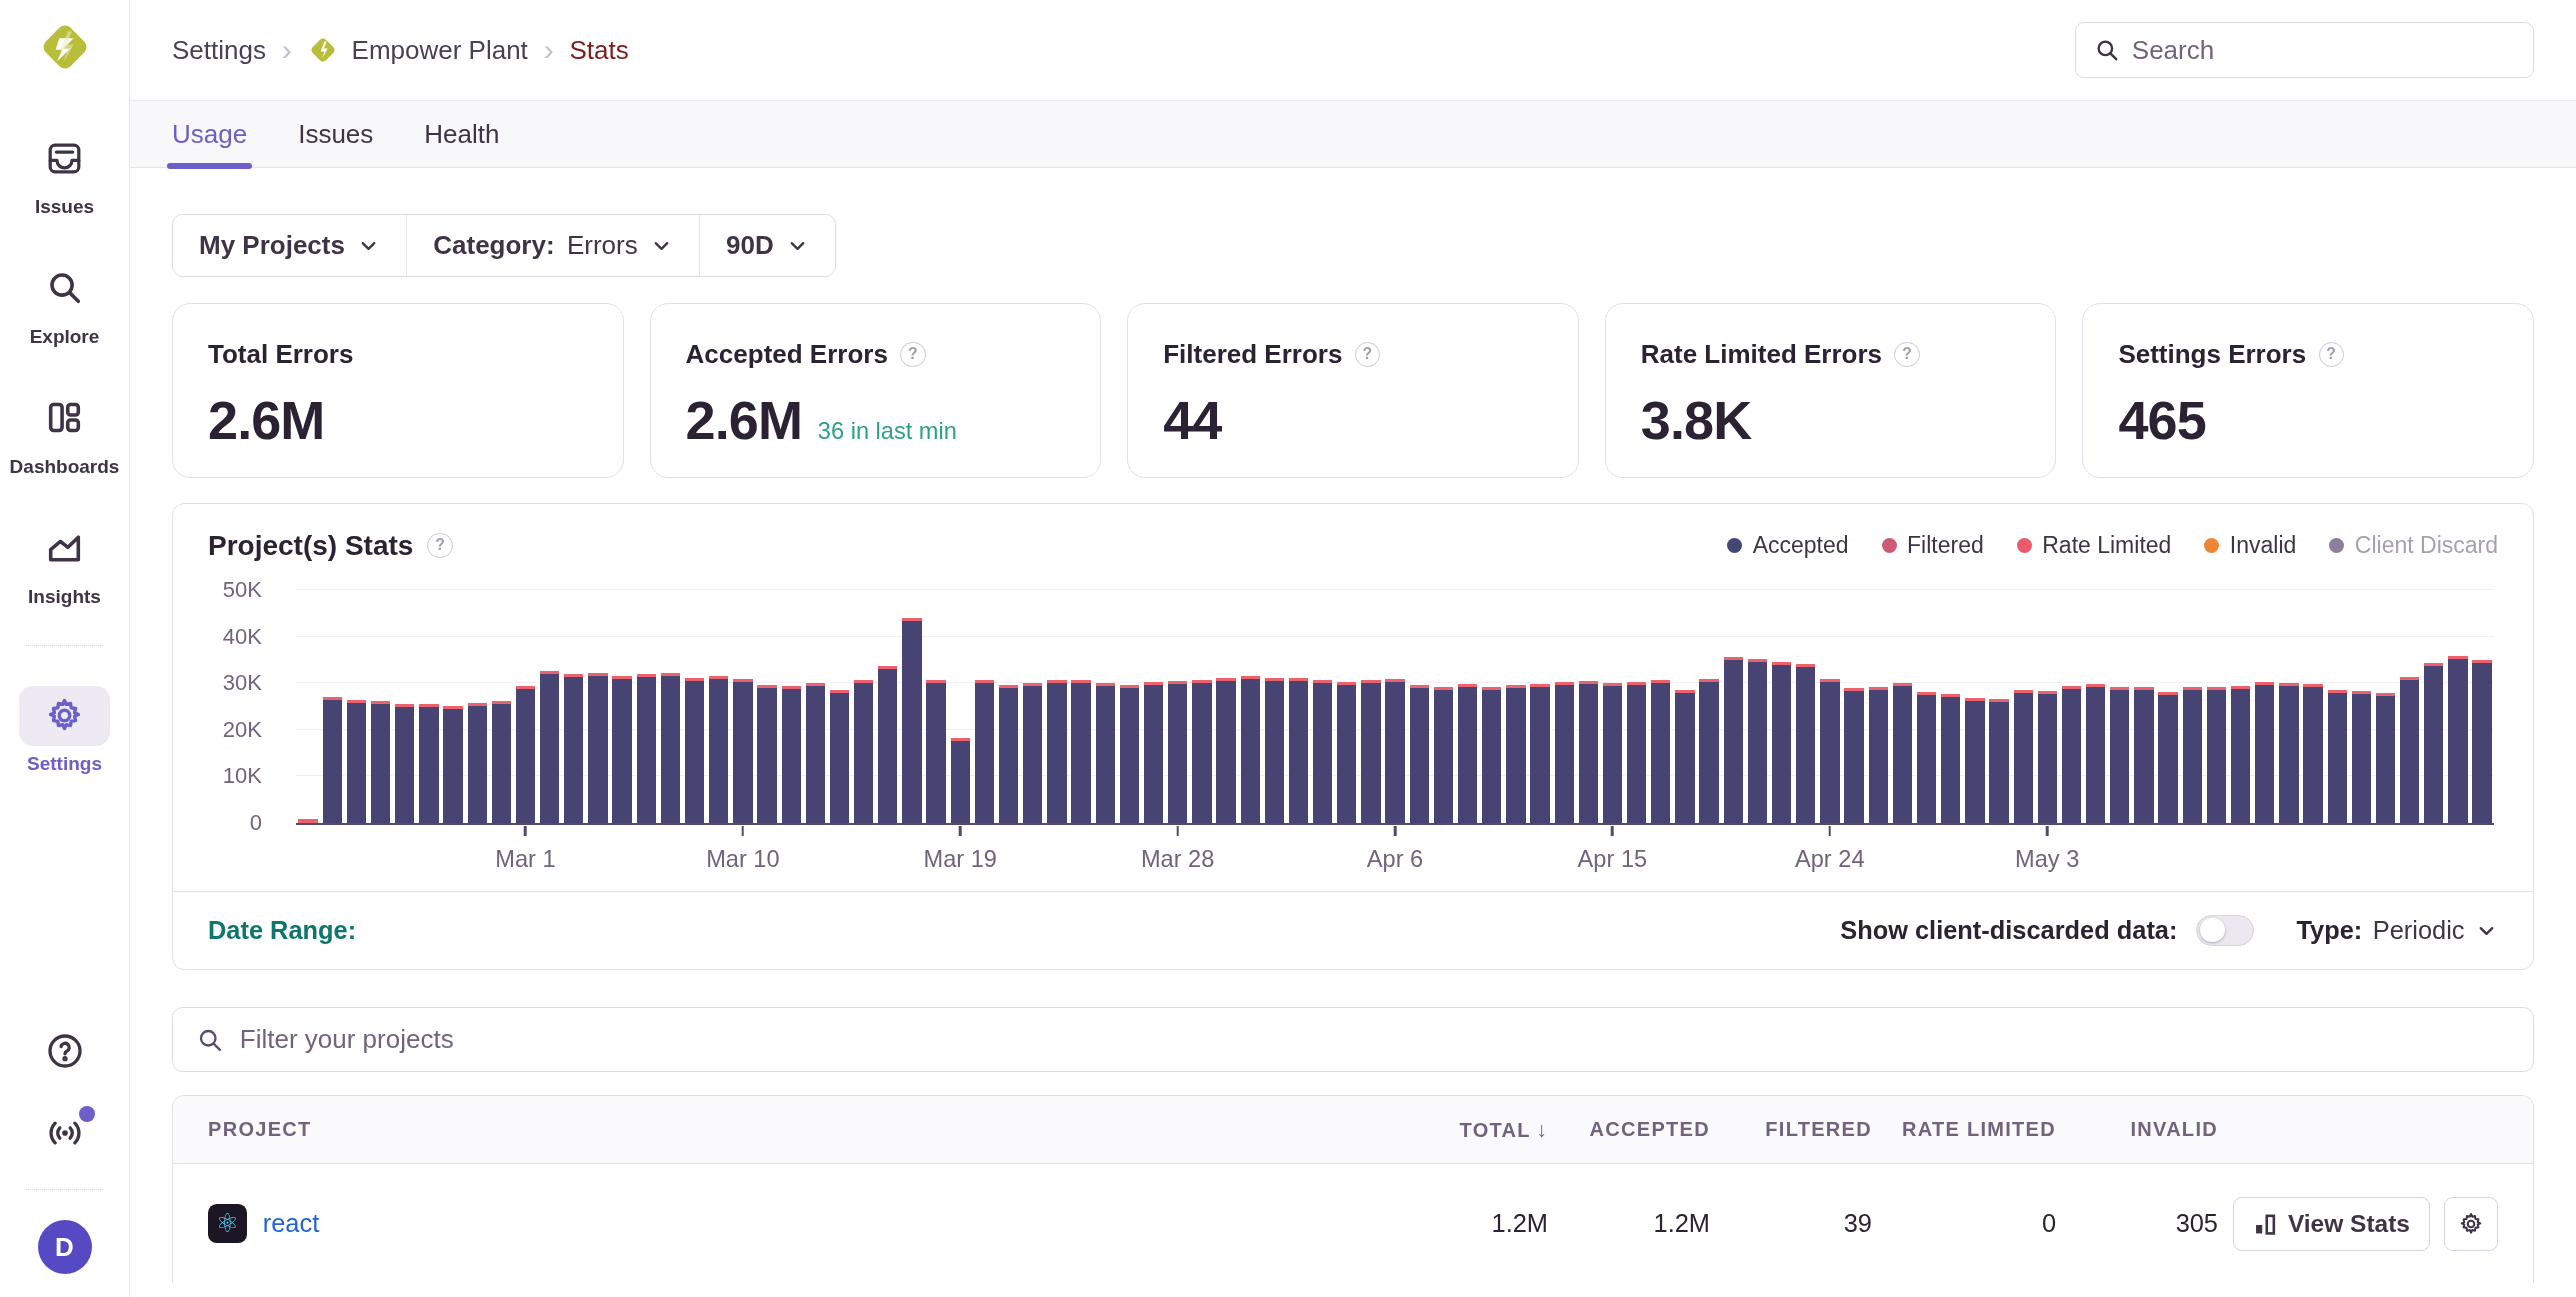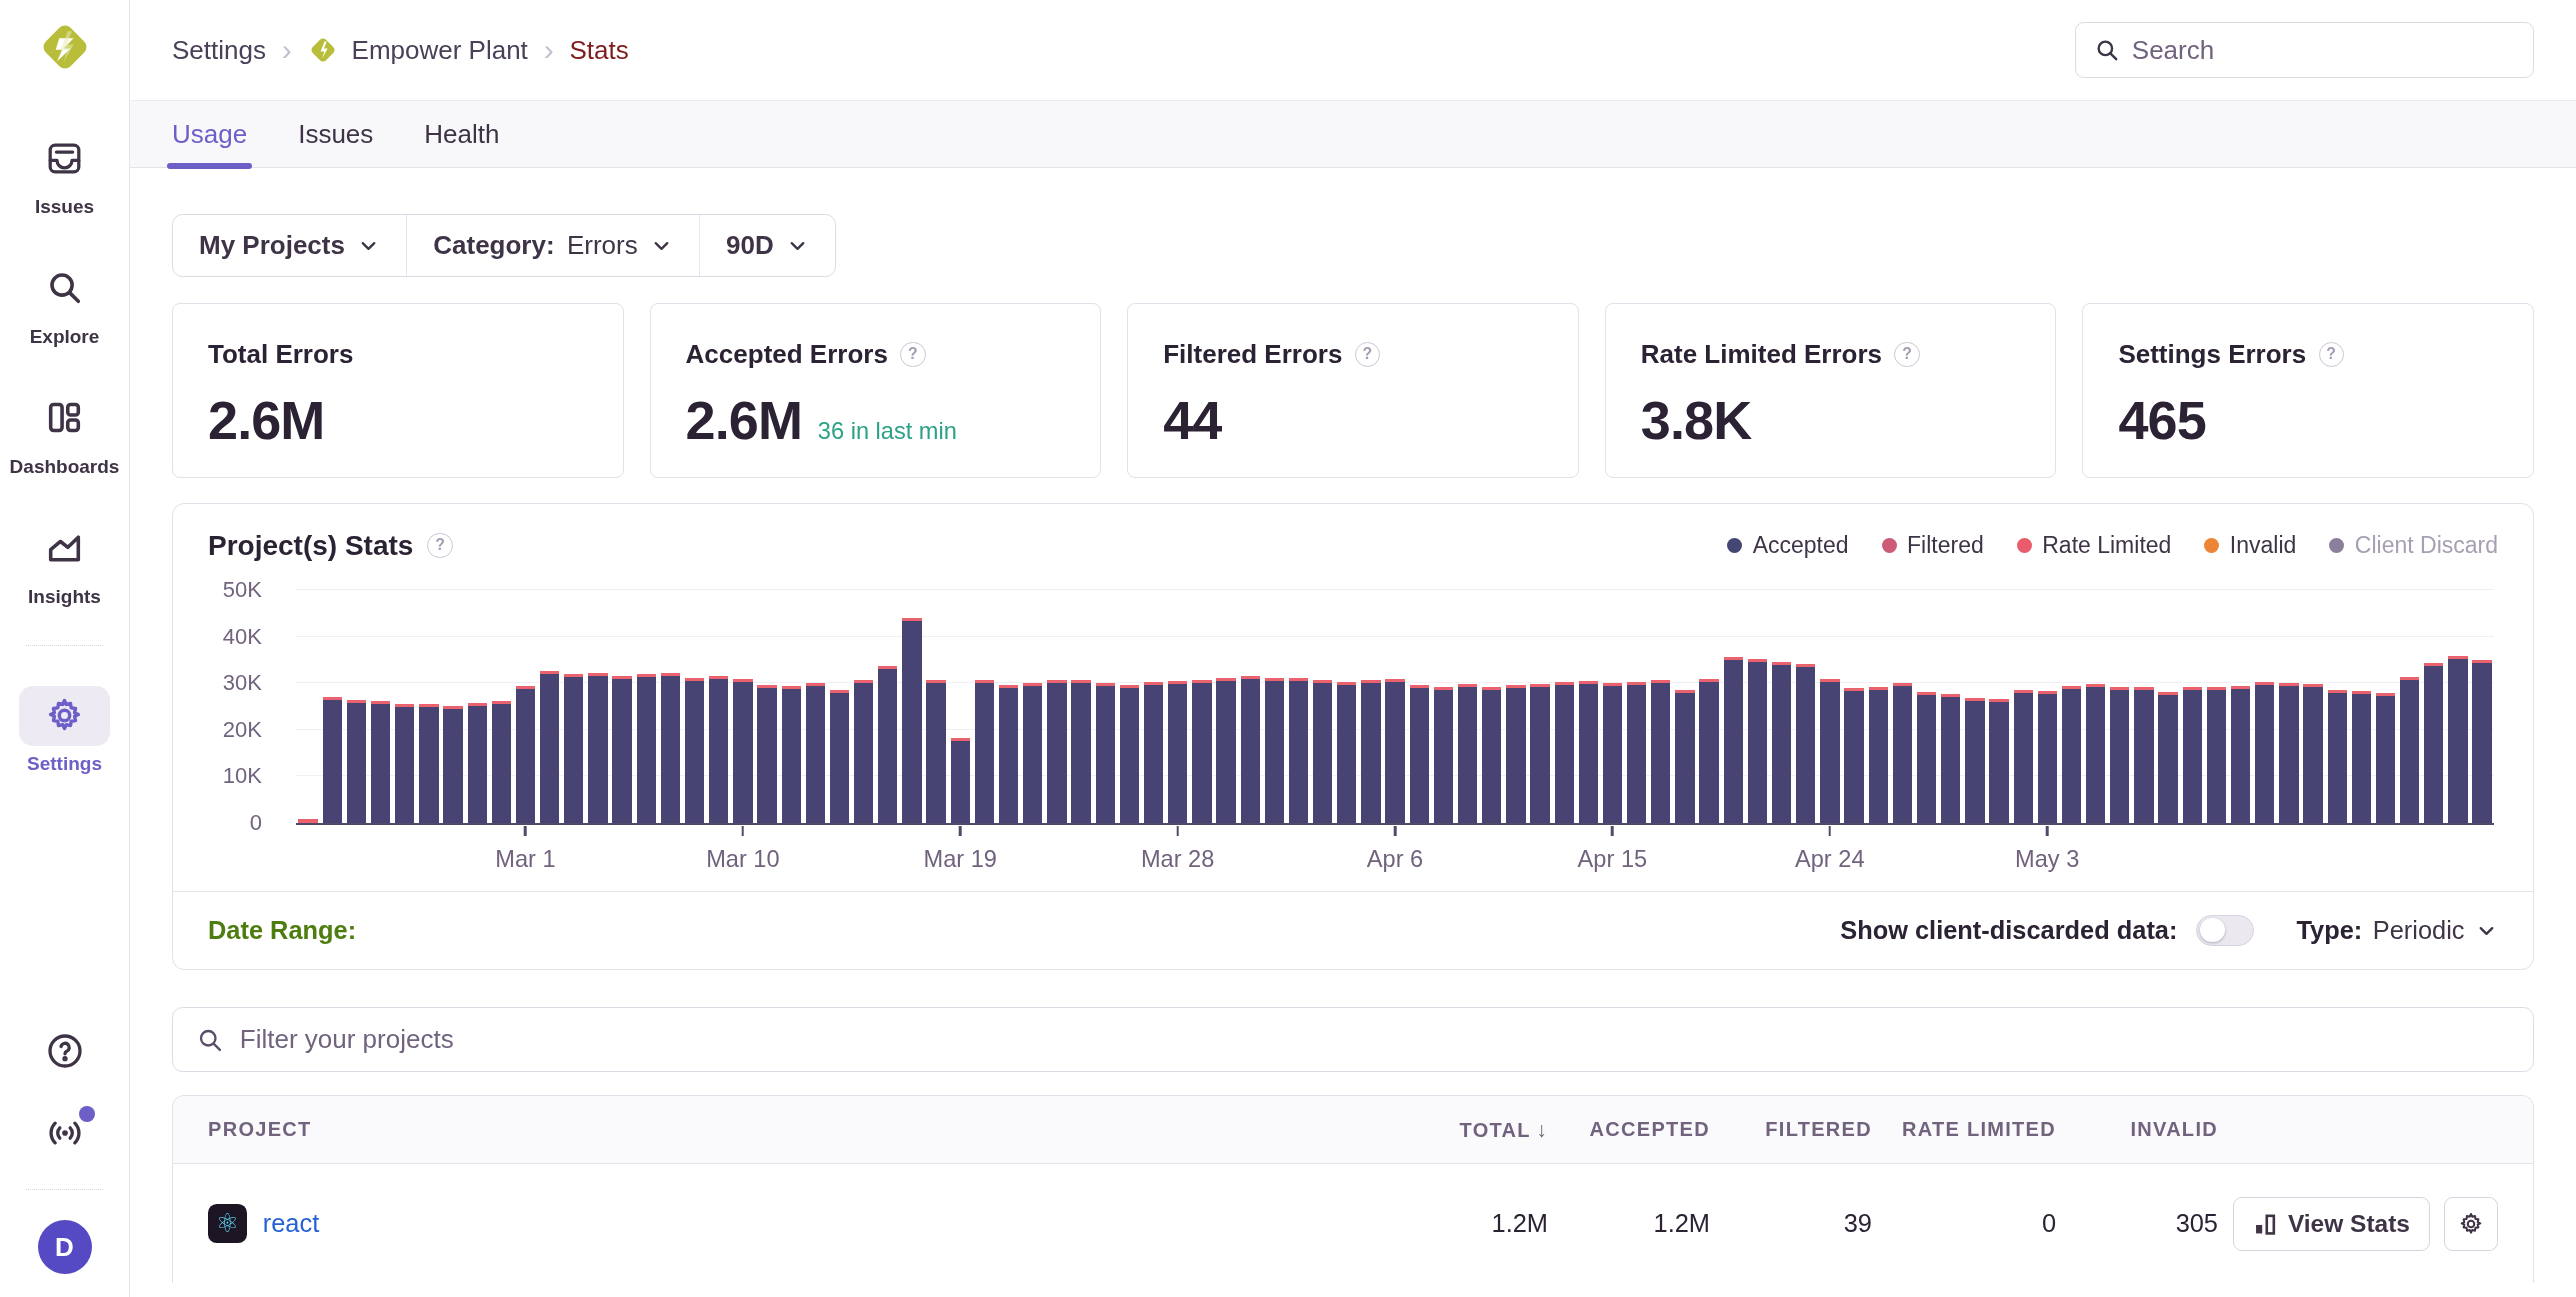--- a/index.html
+++ b/index.html
@@ -52,21 +52,21 @@
   .content { padding:46px 42px 0; }
 
   .filterbar { display:inline-flex; align-items:stretch; border:1.8px solid #DFD9E4; border-radius:10.5px;
     background:#fff; height:63px; overflow:hidden; }
   .filterseg { display:flex; align-items:center; gap:12.3px; padding:0 26px; font-size:26px; color:#3E3446; cursor:pointer; }
   .filterseg + .filterseg { border-left:1.8px solid #E8E4EC; }
   .filterseg b { font-weight:700; }
   .chev { width:23px; height:23px; }
 
   .cards { display:flex; gap:26px; margin-top:26px; }
-  .card { flex:1; border:1.8px solid #E4DFE8; border-radius:8px; background:#fff; padding:35px 35px 0; height:175px; }
+  .card { flex:1; border:1.8px solid #E4DFE8; border-radius:18px; background:#fff; padding:35px 35px 0; height:175px; }
   .card-title { display:flex; align-items:center; gap:12.3px; font-size:26px; font-weight:700; color:#2B2233; }
   .help-circle { width:25.4px; height:25.4px; border-radius:50%; border:1.8px solid #CDC6D5; color:#A59BB1;
     font-size:15.8px; font-weight:700; display:inline-flex; align-items:center; justify-content:center; }
   .card-value-row { margin-top:19px; display:flex; align-items:baseline; gap:15.8px; }
   .card-value { font-size:54px; font-weight:600; color:#2B2233; letter-spacing:-0.9px; }
   .card-extra { font-size:23.6px; color:#2BA185; }
 
   .panel { margin-top:24.5px; border:1.8px solid #E4DFE8; border-radius:12.3px; background:#fff; }
   .panel-head { display:flex; align-items:center; padding:26px 35px 5.3px; }
   .panel-title { font-size:28px; font-weight:700; color:#2B2233; display:flex; align-items:center; gap:14px; }
@@ -82,21 +82,21 @@
   .gridline { position:absolute; left:0; right:0; height:0.9px; background:#F1EFF4; }
   .bars { position:absolute; left:0; right:0; bottom:0; top:0; display:flex; align-items:flex-end; }
   .bar-slot { flex:1; display:flex; justify-content:center; align-items:flex-end; height:100%; }
   .bar { width:80%; background:#474372; display:flex; flex-direction:column; }
   .bar-cap { background:#E9626E; width:100%; }
   .baseline { position:absolute; left:0; right:0; bottom:-2.6px; height:2.6px; background:#514A68; }
   .xtick { position:absolute; top:236px; width:2.6px; height:10.5px; background:#514A68; transform:translateX(-50%); }
   .xlabel { position:absolute; top:256px; transform:translateX(-50%); font-size:23.6px; color:#71637E; white-space:nowrap; }
 
   .panel-foot { border-top:1.8px solid #E8E4EC; padding:23px 35px; display:flex; align-items:center; }
-  .foot-label { font-size:25.4px; font-weight:700; color:#4d7c0f; }
+  .foot-label { font-size:25.4px; font-weight:700; color:#0f766e; }
   .foot-value { font-size:25.4px; color:#2B2233; margin-left:21px; }
   .foot-right { margin-left:auto; display:flex; align-items:center; gap:19px; }
   .toggle-label { font-size:25.4px; font-weight:700; color:#2B2233; }
   .toggle { width:58px; height:31.5px; border-radius:15.8px; background:#EBE8F0; border:1.8px solid #D8D2DE; position:relative; cursor:pointer; }
   .toggle-knob { position:absolute; left:2.6px; top:1.8px; width:24.5px; height:24.5px; border-radius:50%; background:#fff;
     box-shadow:0 0.9px 2.6px rgba(60,50,80,.35); }
   .type-group { display:flex; align-items:center; gap:10.5px; margin-left:23px; cursor:pointer; }
   .type-label { font-size:25.4px; font-weight:700; color:#2B2233; }
   .type-value { font-size:25.4px; color:#3E3446; }
 

